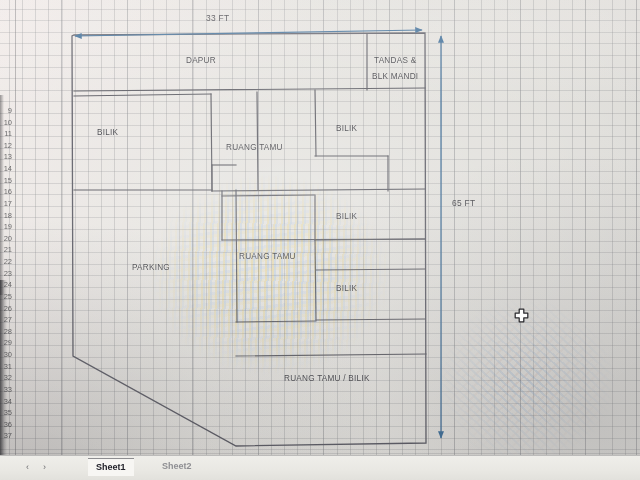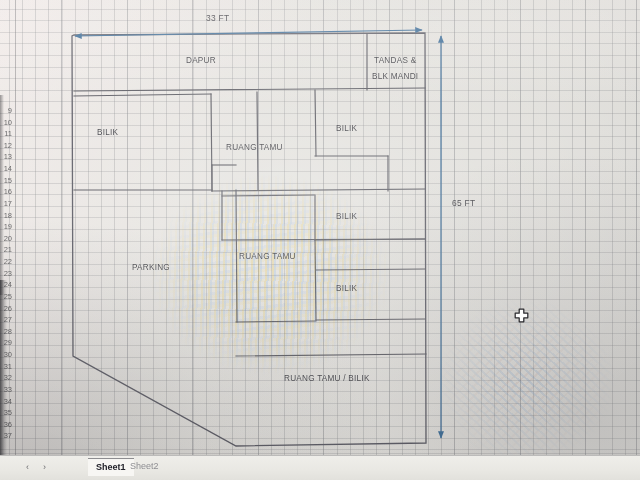--- a/index.html
+++ b/index.html
@@ -96,21 +96,21 @@
     background:linear-gradient(180deg,#efeeea 0%, #e9e8e3 60%, #e2e1dc 100%);
     border-top:1px solid rgba(150,150,152,.5);
   }
   #sheetnav{position:absolute;left:26px;top:5px;display:flex;gap:14px;}
   #sheetnav span{font-size:9px;color:#6b6b6e;line-height:12px;}
   .tab{
     position:absolute;top:2px;font-size:9px;font-weight:bold;color:#3a3a3e;
     padding:3px 8px 4px;font-family:"Liberation Sans", sans-serif;
   }
   .tab.active{background:#f7f6f3;color:#22222a;border-top:1.5px solid #8d8d90;}
-  .tab.inactive{color:#8f8f93;font-weight:normal;}
+  .tab.inactive{color:#8f8f93;font-weight:bold;margin-left:32px;}
   #namebox{
     position:absolute;left:288px;top:463px;width:36px;height:16px;
     border:1.4px solid #5b6168;background:rgba(248,248,246,.35);
   }
   #darkedge{
     position:absolute;left:0;top:280px;width:7px;height:200px;
     background:linear-gradient(90deg, rgba(30,30,34,.72) 0%, rgba(60,60,64,.25) 60%, rgba(0,0,0,0) 100%);
   }
   #darkedge2{
     position:absolute;left:0;top:95px;width:4px;height:200px;

